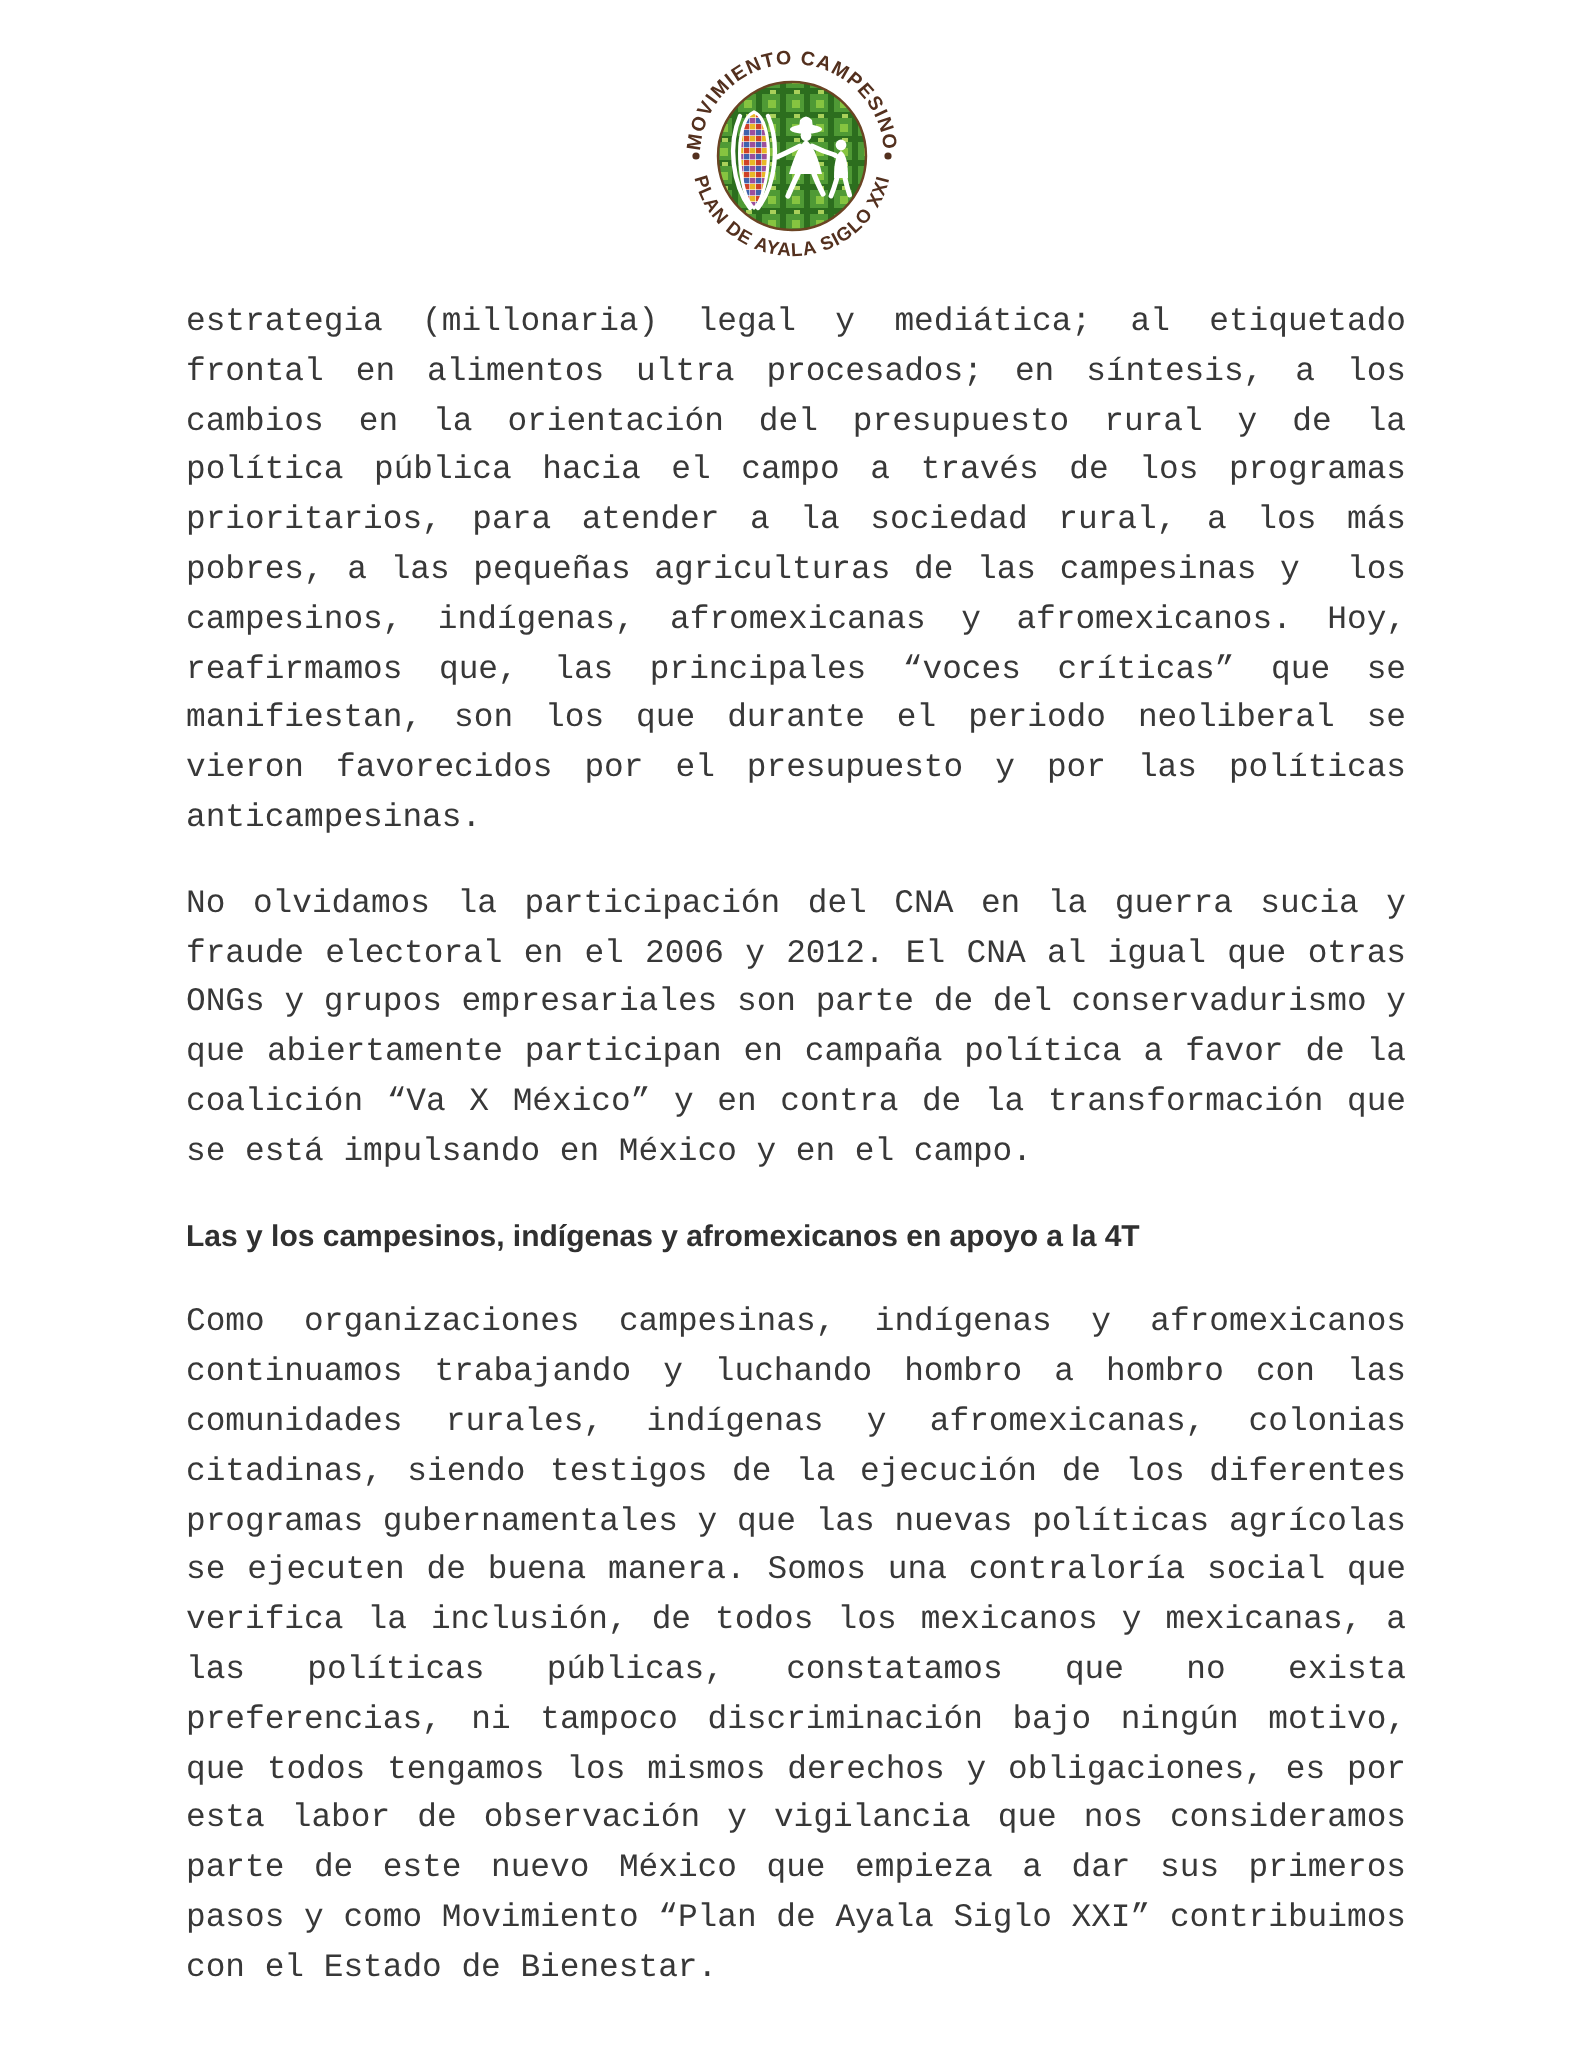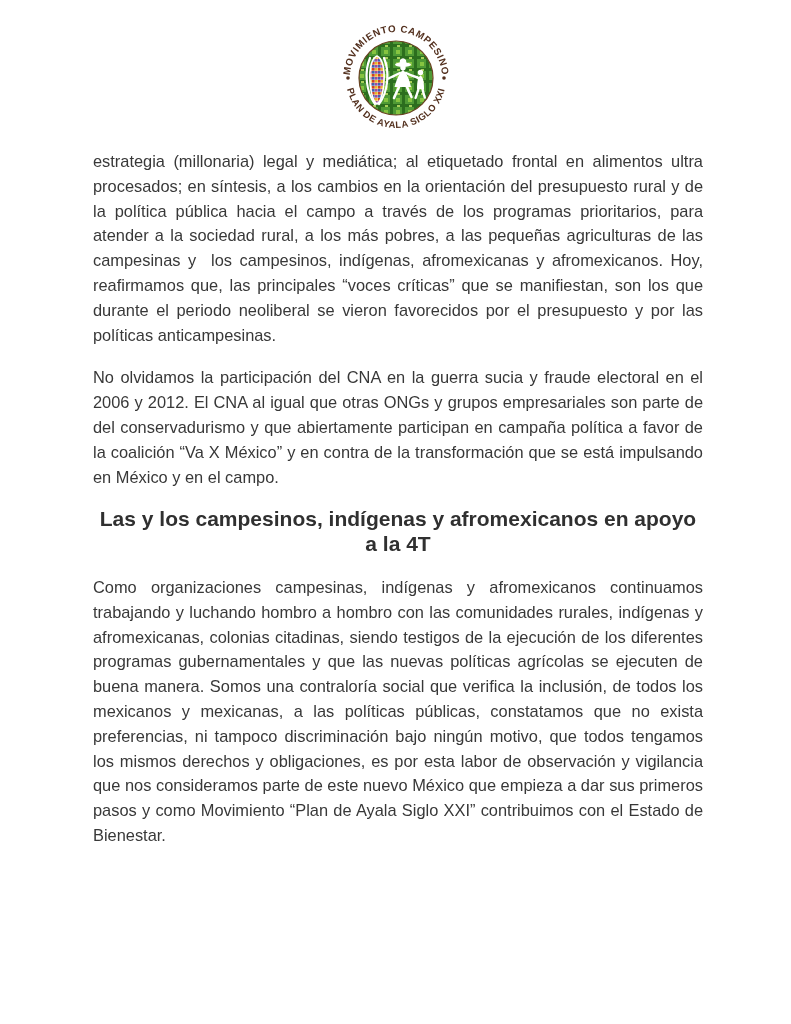--- a/index.html
+++ b/index.html
@@ -31,30 +31,31 @@
     top: 149px;
     width: 610px;
     color: #383838;
     font-size: 16.4px;
     line-height: 24.8px;
   }
   .content p {
     margin: 0 0 18px 0;
     text-align: justify;
     white-space: pre-wrap;
+    font-family: Liberation Mono, monospace;
   }
   .content p.justify-last {
     text-align-last: justify;
   }
   .content h2 {
     margin: 0 0 18px 0;
-    font-size: 21px;
+    font-size: 15px;
     font-weight: bold;
     color: #303030;
-    text-align: center;
+    text-align: left;
   }
 </style>
 </head>
 <body>
 
 <div class="page">
 
   <div class="logo-wrap">
     <svg width="132" height="118" viewBox="0 0 132 118" role="img" aria-label="Movimiento Campesino Plan de Ayala Siglo XXI seal">
       <defs>

